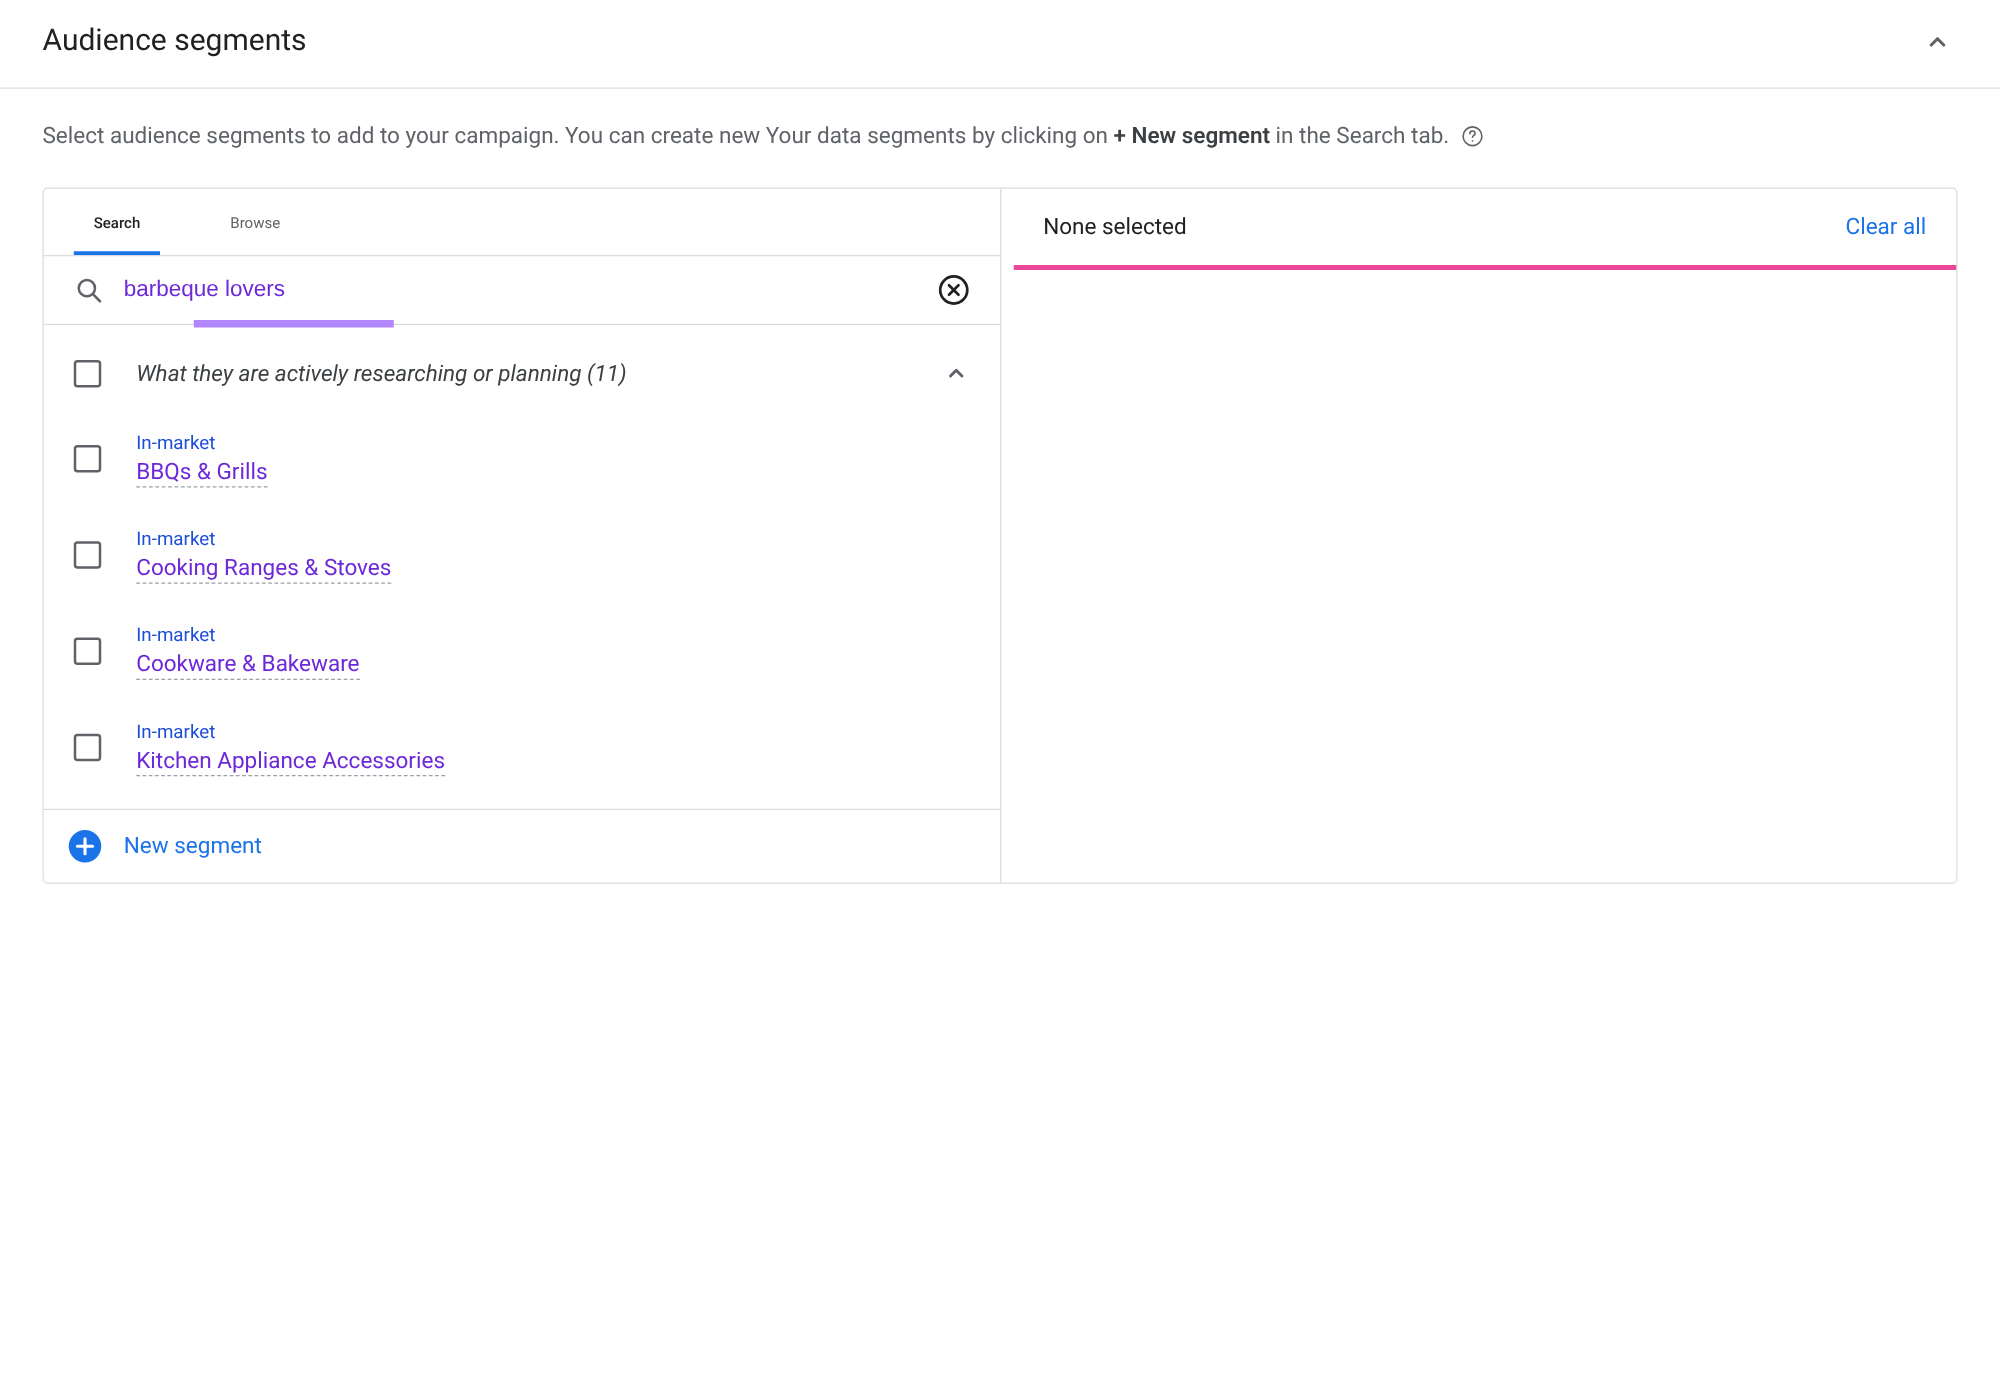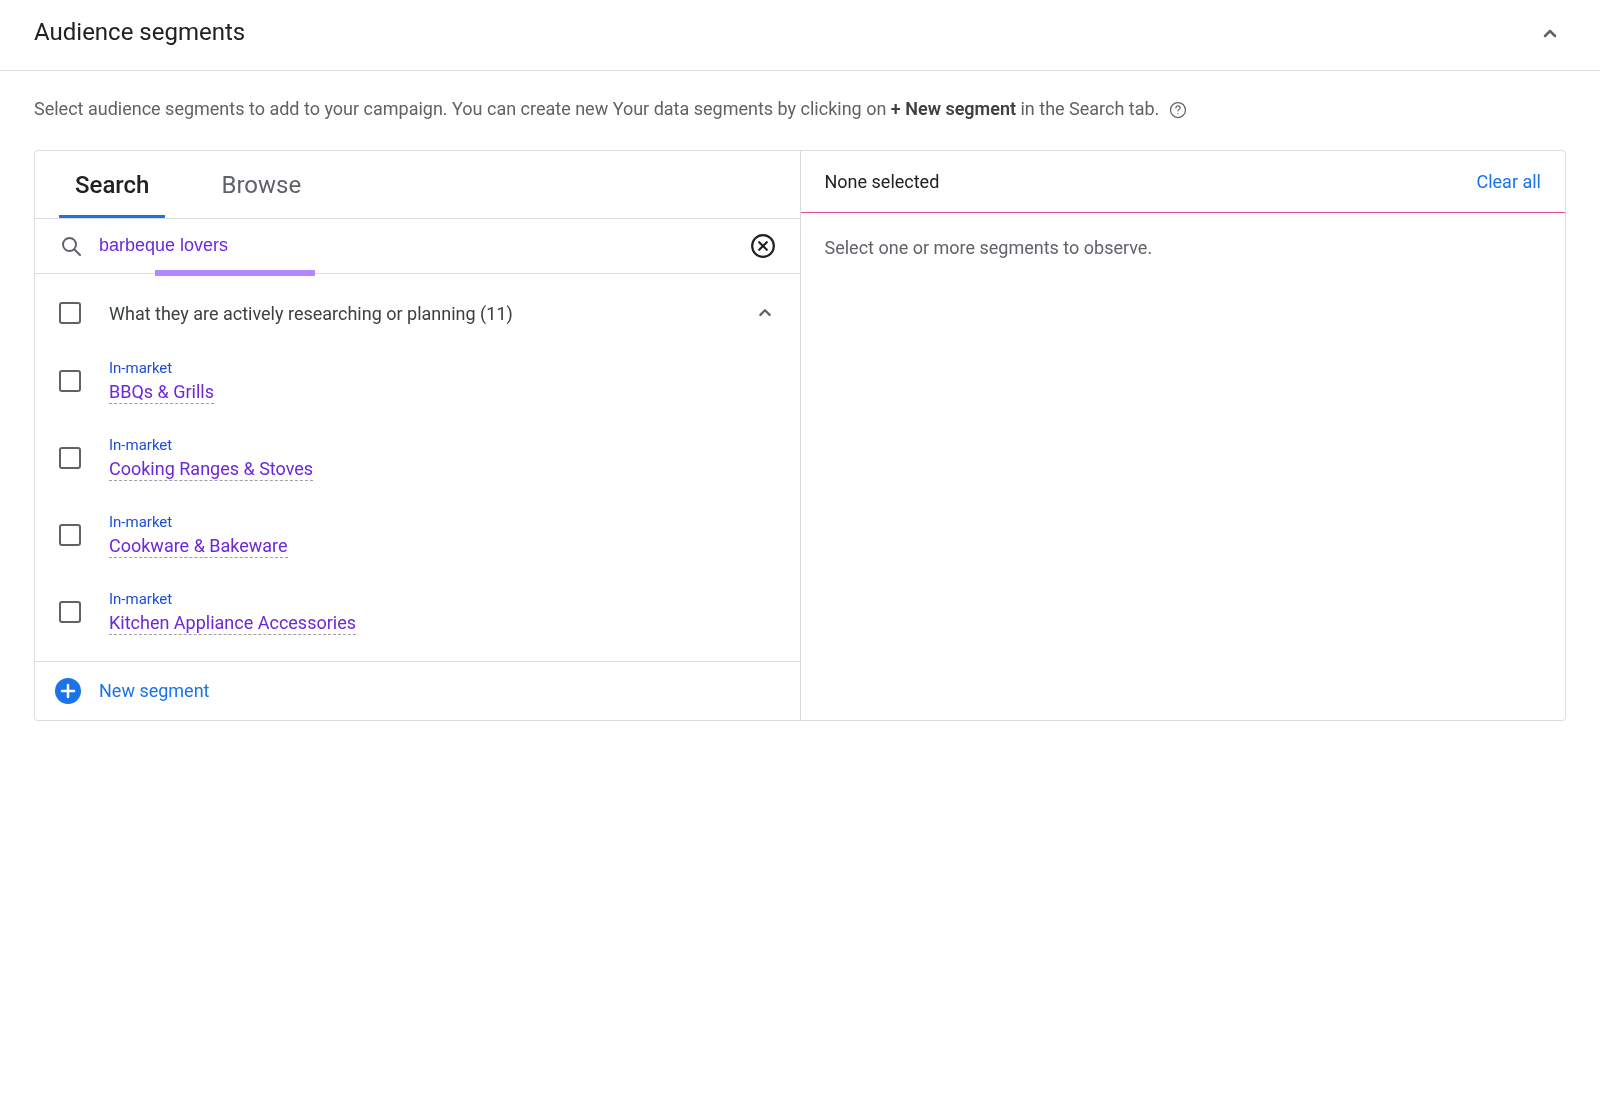--- a/index.html
+++ b/index.html
@@ -85,21 +85,21 @@
     }
     
     .tabs {
       display: flex;
       padding: 0 24px;
       border-bottom: 1px solid #dadce0;
     }
     
     .tab {
       padding: 20px 16px 16px 16px;
-      font-size: 24px;
+      font-size: 12px;
       cursor: pointer;
       color: #5f6368;
       border-bottom: 3px solid transparent;
       margin-right: 40px;
     }
     
     .tab.active {
       color: #202124;
       font-weight: 500;
       border-bottom-color: #1a73e8;
@@ -174,20 +174,21 @@
     }
     
     .result-content {
       flex: 1;
     }
     
     .category-header {
       font-size: 18px;
       color: #3c4043;
       line-height: 1.5;
+      font-style: italic;
     }
     
     .result-kicker {
       font-size: 15px;
       color: #1d4ed8;
       margin-bottom: 4px;
     }
     
     .result-title {
       font-size: 18px;
@@ -235,21 +236,22 @@
     .new-segment-label {
       color: #1a73e8;
       font-size: 18px;
     }
     
     .selected-header {
       display: flex;
       justify-content: space-between;
       align-items: center;
       padding: 20px 24px;
-      border-bottom: 1px solid #ec4899;
+      border-bottom: 4px solid #ec4899;
+      margin-left: 10px;
     }
     
     .selected-title {
       font-size: 18px;
       color: #202124;
     }
     
     .clear-all {
       color: #1a73e8;
       font-size: 18px;
@@ -372,16 +374,15 @@
       <span class="new-segment-label">New segment</span>
     </div>
 
   </div>
 
   <div class="right-panel">
     <div class="selected-header">
       <span class="selected-title">None selected</span>
       <span class="clear-all">Clear all</span>
     </div>
-    <div class="selected-empty">Select one or more segments to observe.</div>
   </div>
 
 </div>
 
 </body></html>

